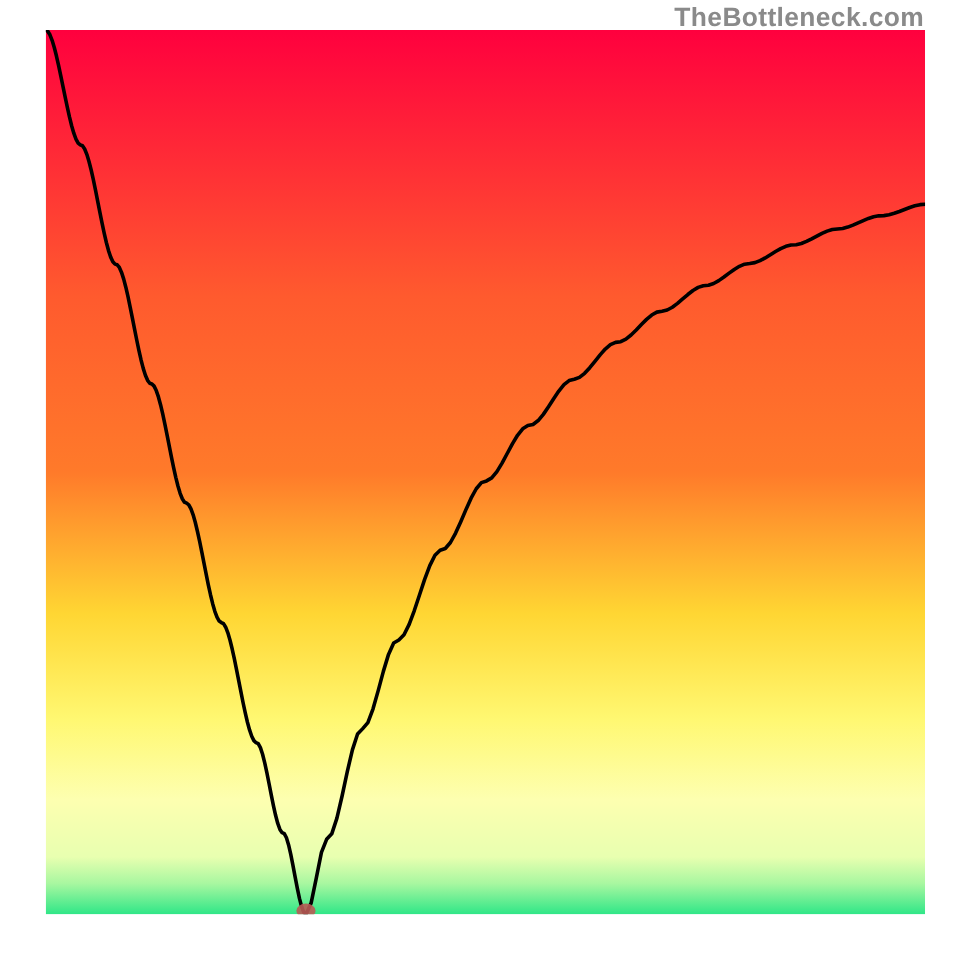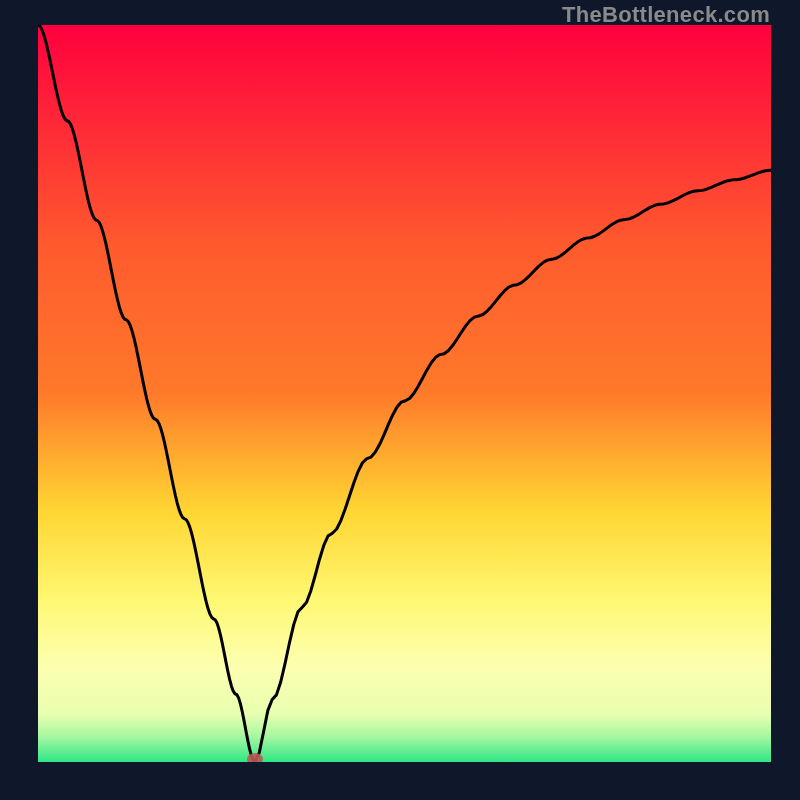--- a/index.html
+++ b/index.html
@@ -9,21 +9,21 @@
     height: 800px;
     background: #000;
     overflow: hidden;
   }
   .frame {
     position: absolute;
     left: 0;
     top: 0;
     width: 800px;
     height: 800px;
-    background: #0f172a;
+    background: #ffffff;
   }
   .plot-area {
     position: absolute;
     left: 38px;
     top: 25px;
     width: 733px;
     height: 737px;
     overflow: hidden;
   }
   .watermark {

